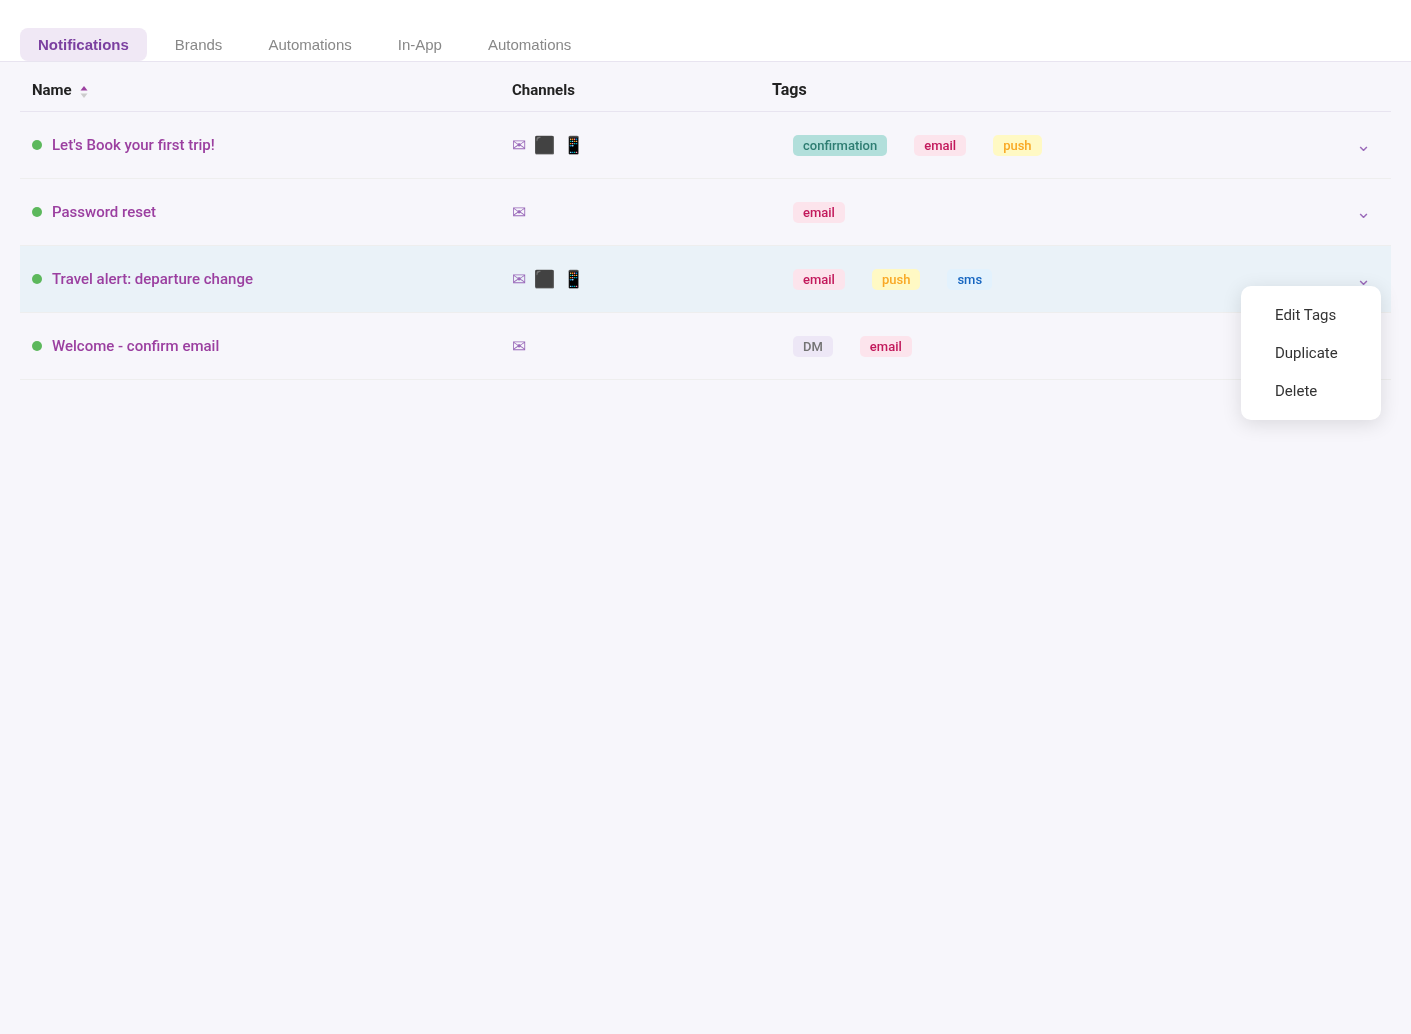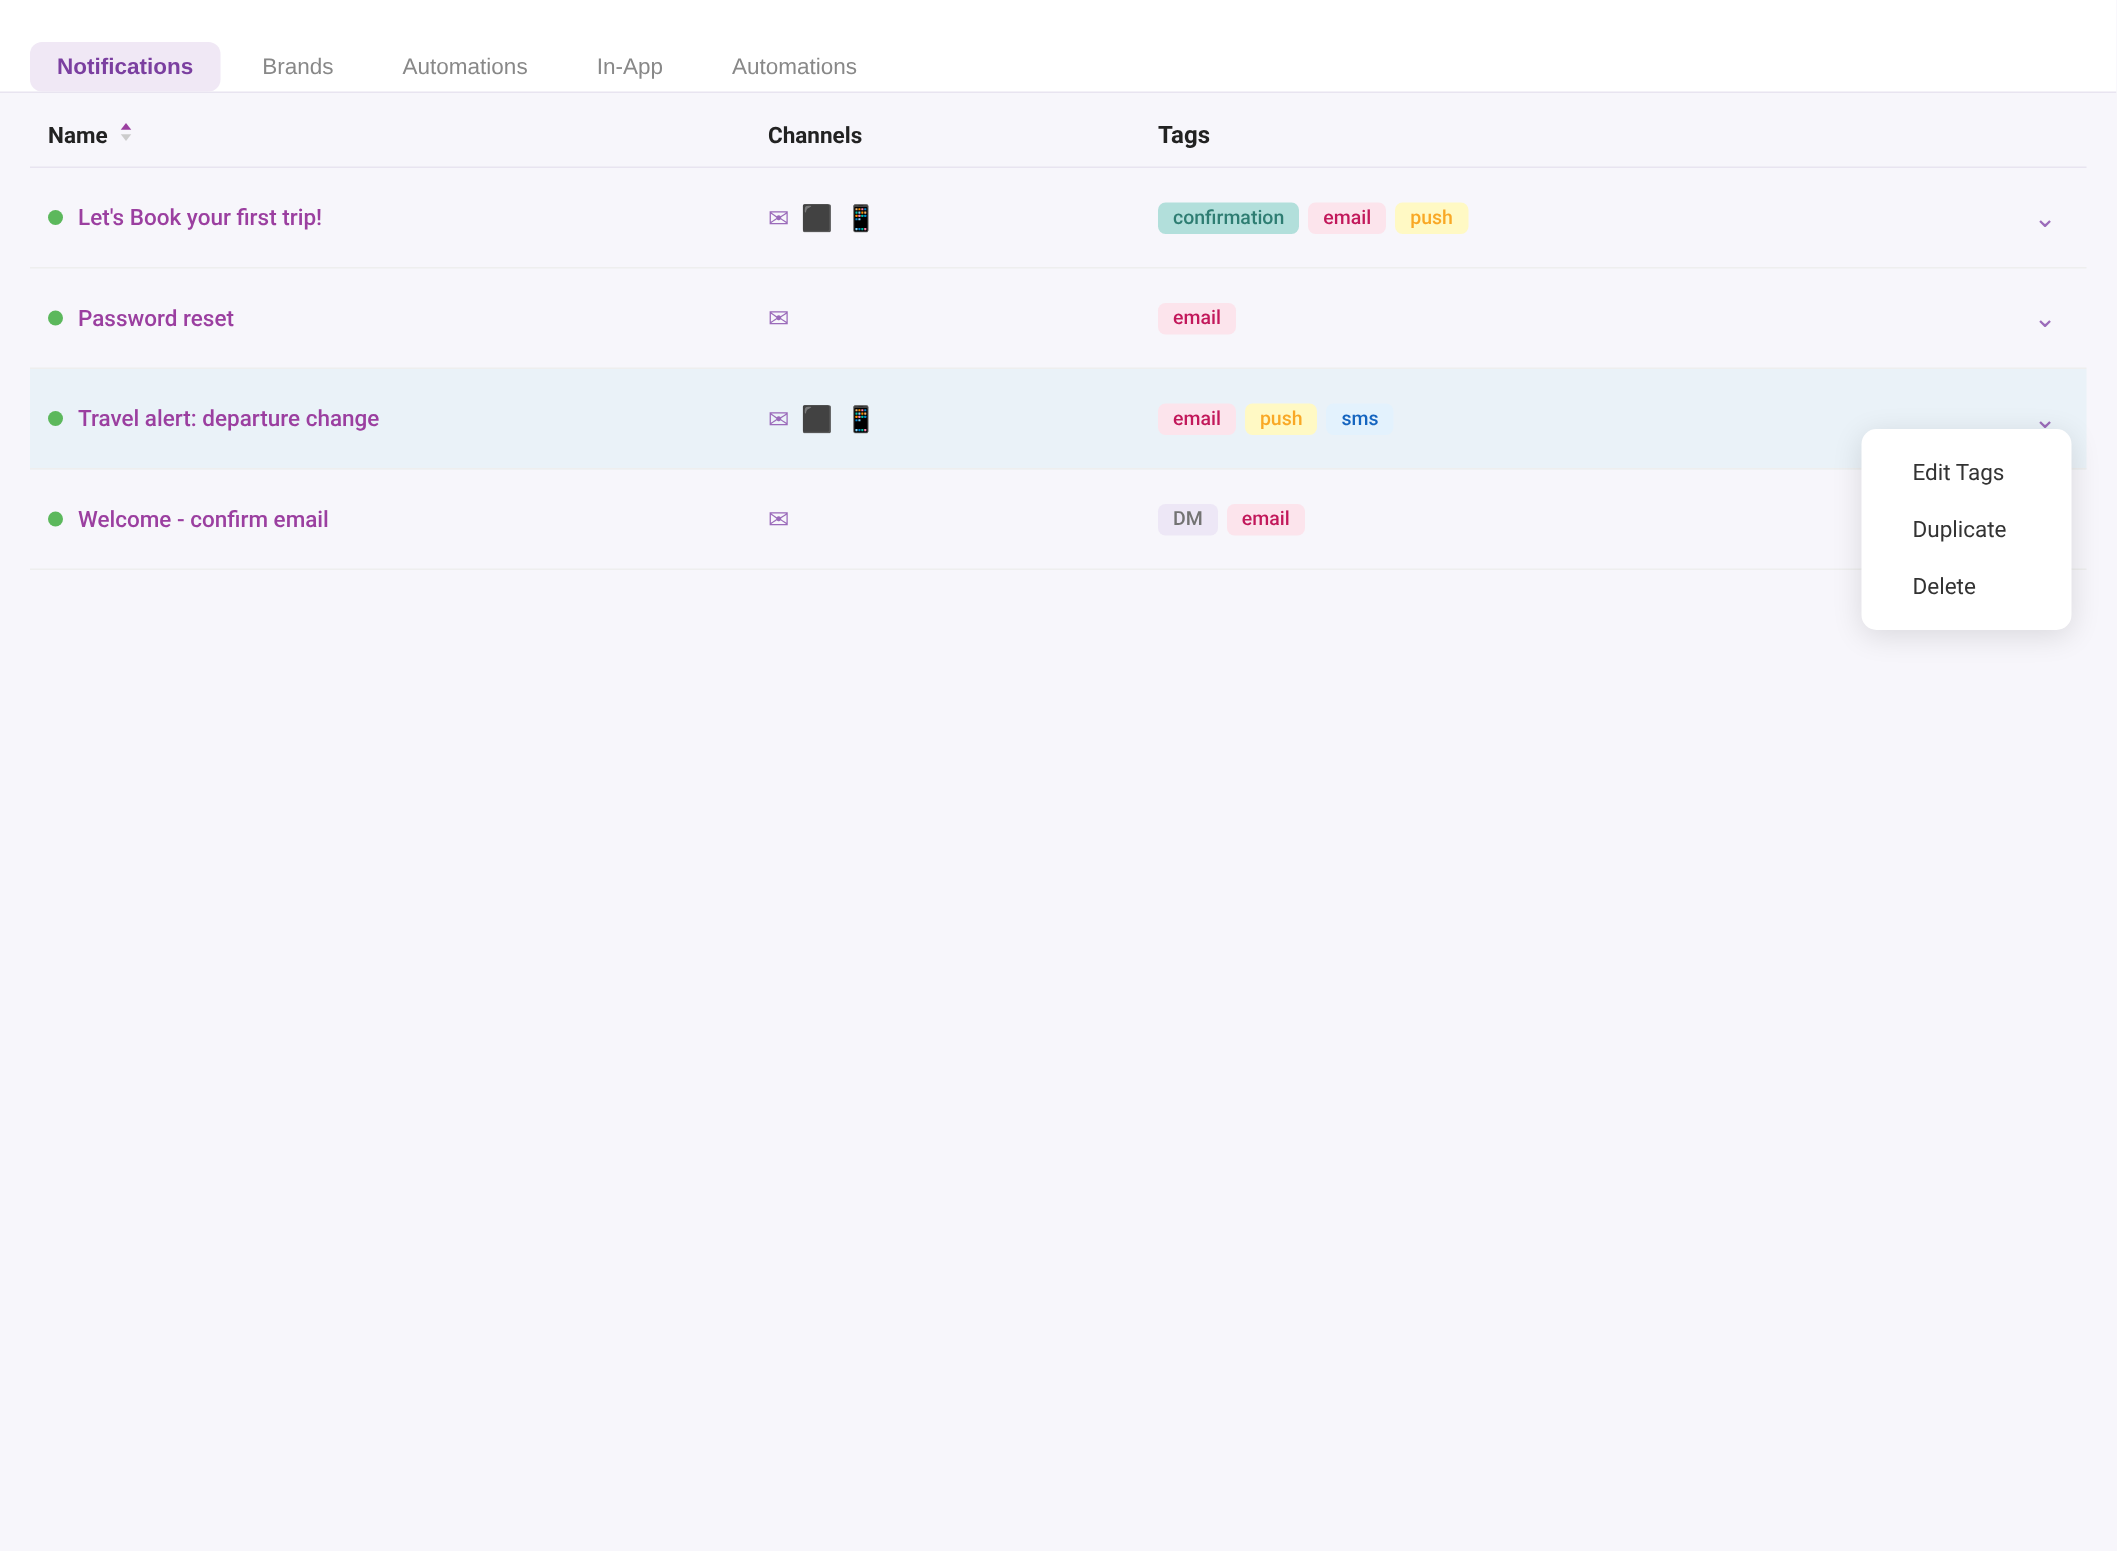--- a/index.html
+++ b/index.html
@@ -48,21 +48,21 @@
       align-items: center;
       padding: 18px 12px 12px 12px;
       border-bottom: 1px solid #e8e4f0;
     }
     .col-name-header {
       flex: 0 0 480px;
       font-size: 15px;
       font-weight: 700;
       color: #222;
       display: flex;
-      align-items: flex-start;
+      align-items: flex-end;
       gap: 5px;
     }
     .sort-icon {
       width: 14px;
       height: 14px;
       display: inline-flex;
       align-items: center;
       justify-content: center;
     }
     .col-channels-header {
@@ -127,20 +127,21 @@
       display: flex;
       align-items: center;
       gap: 6px;
       flex-wrap: wrap;
     }
     .tag {
       padding: 3px 10px;
       border-radius: 5px;
       font-size: 13px;
       font-weight: 500;
+      margin-left: 21px;
     }
     .tag-confirmation { background: #b2dfdb; color: #2e7d72; }
     .tag-email-green { background: #fce4ec; color: #c2185b; }
     .tag-push { background: #fff9c4; color: #f9a825; }
     .tag-email-pink { background: #fce4ec; color: #c2185b; }
     .tag-email-row3 { background: #fce4ec; color: #c2185b; }
     .tag-push-row3 { background: #fff9c4; color: #f9a825; }
     .tag-sms { background: #e3f2fd; color: #1565c0; }
     .tag-dm { background: #ede7f6; color: #737373; }
     .tag-email-row4 { background: #fce4ec; color: #c2185b; }

